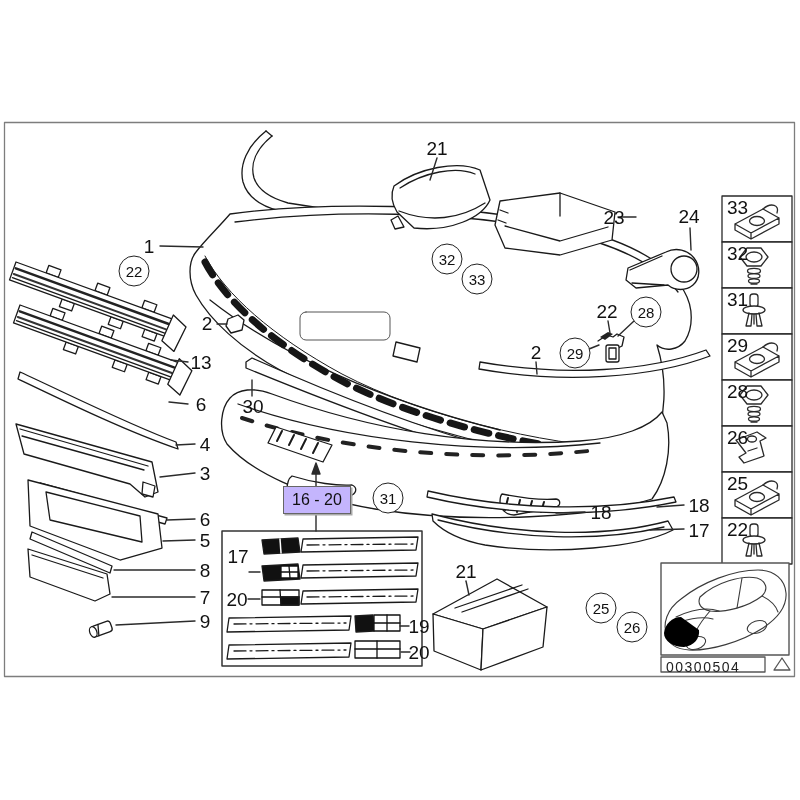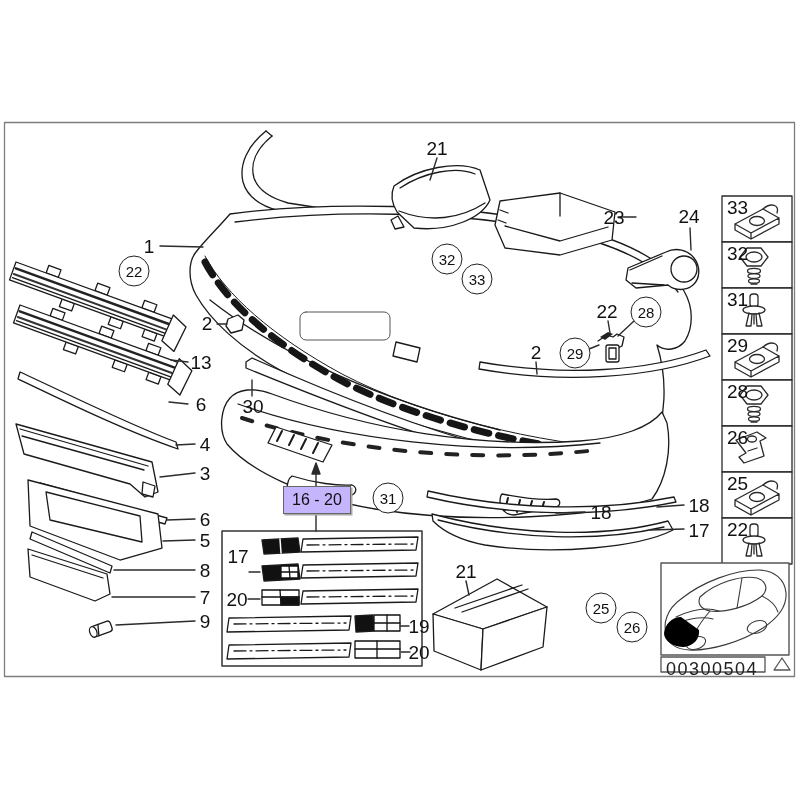--- a/index.html
+++ b/index.html
@@ -9,21 +9,21 @@
   svg.art *{vector-effect:non-scaling-stroke;}
   .lbl{position:absolute;transform:translate(-50%,-50%);font-size:19px;line-height:1;
        color:#111;white-space:nowrap;background:transparent;}
   .circ{position:absolute;transform:translate(-50%,-50%);width:29px;height:29px;
         border:1.7px solid #222;border-radius:50%;background:#fff;
         display:flex;align-items:center;justify-content:center;font-size:15px;}
   .cellnum{position:absolute;font-size:19px;line-height:1;color:#111;}
   .range{position:absolute;left:283px;top:486px;width:66px;height:26px;background:#c4b5fd;
          border:1.5px solid #666;box-shadow:1.5px 1.5px 0 #aaa;display:flex;
          align-items:center;justify-content:center;font-size:16px;}
-  .pn{position:absolute;left:666px;top:659px;font-size:18px;letter-spacing:1.5px;color:#222;}
+  .pn{position:absolute;left:666px;top:659px;font-size:14px;letter-spacing:1.5px;color:#222;}
 </style>
 </head>
 <body>
 
 <div class="canvas">
 
 <svg class="art" width="800" height="800" viewBox="0 0 800 800">
   <g fill="none" stroke="#1a1a1a" stroke-width="1.3" stroke-linejoin="round" stroke-linecap="round">
 
     <rect x="4.5" y="122.5" width="790" height="554" stroke="#7d7d7d"></rect>

